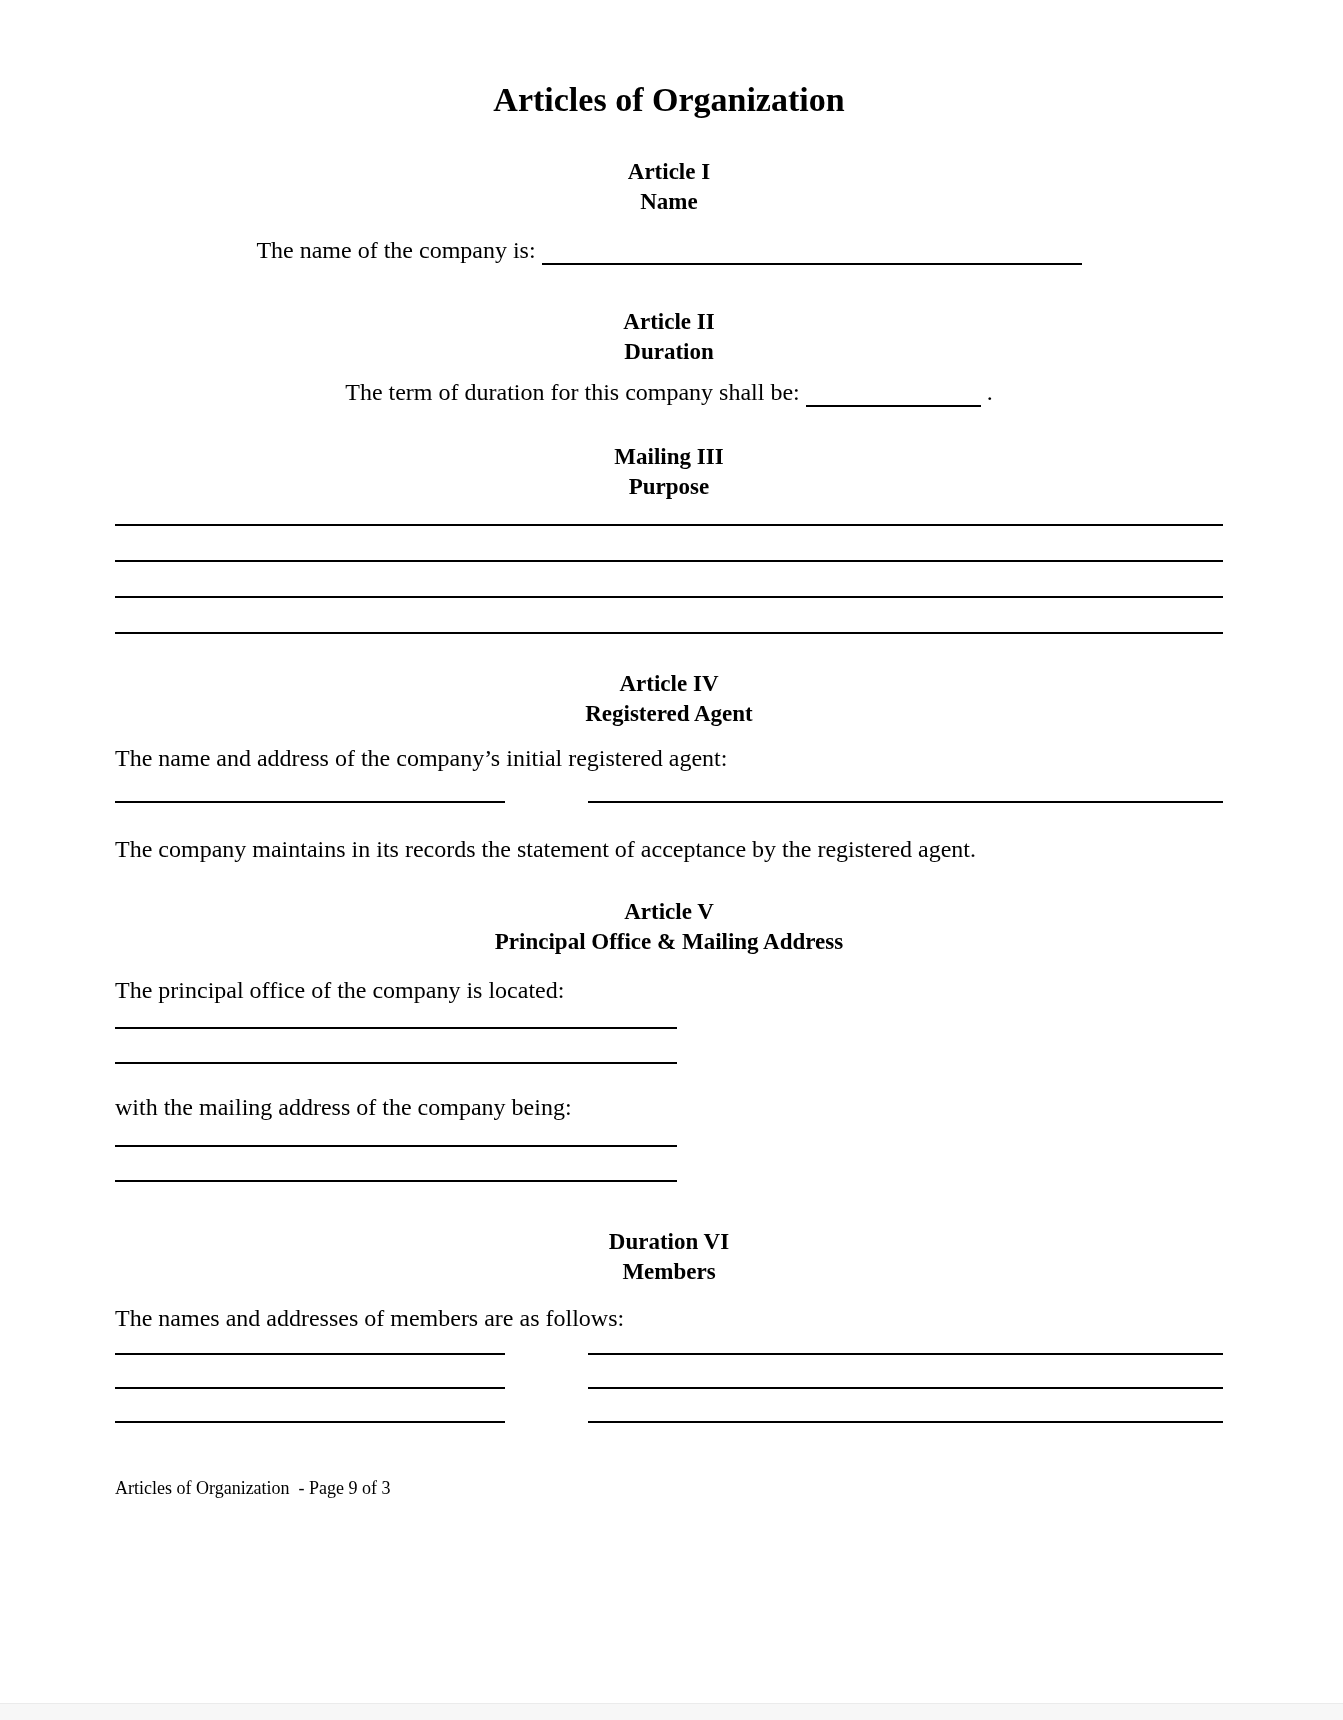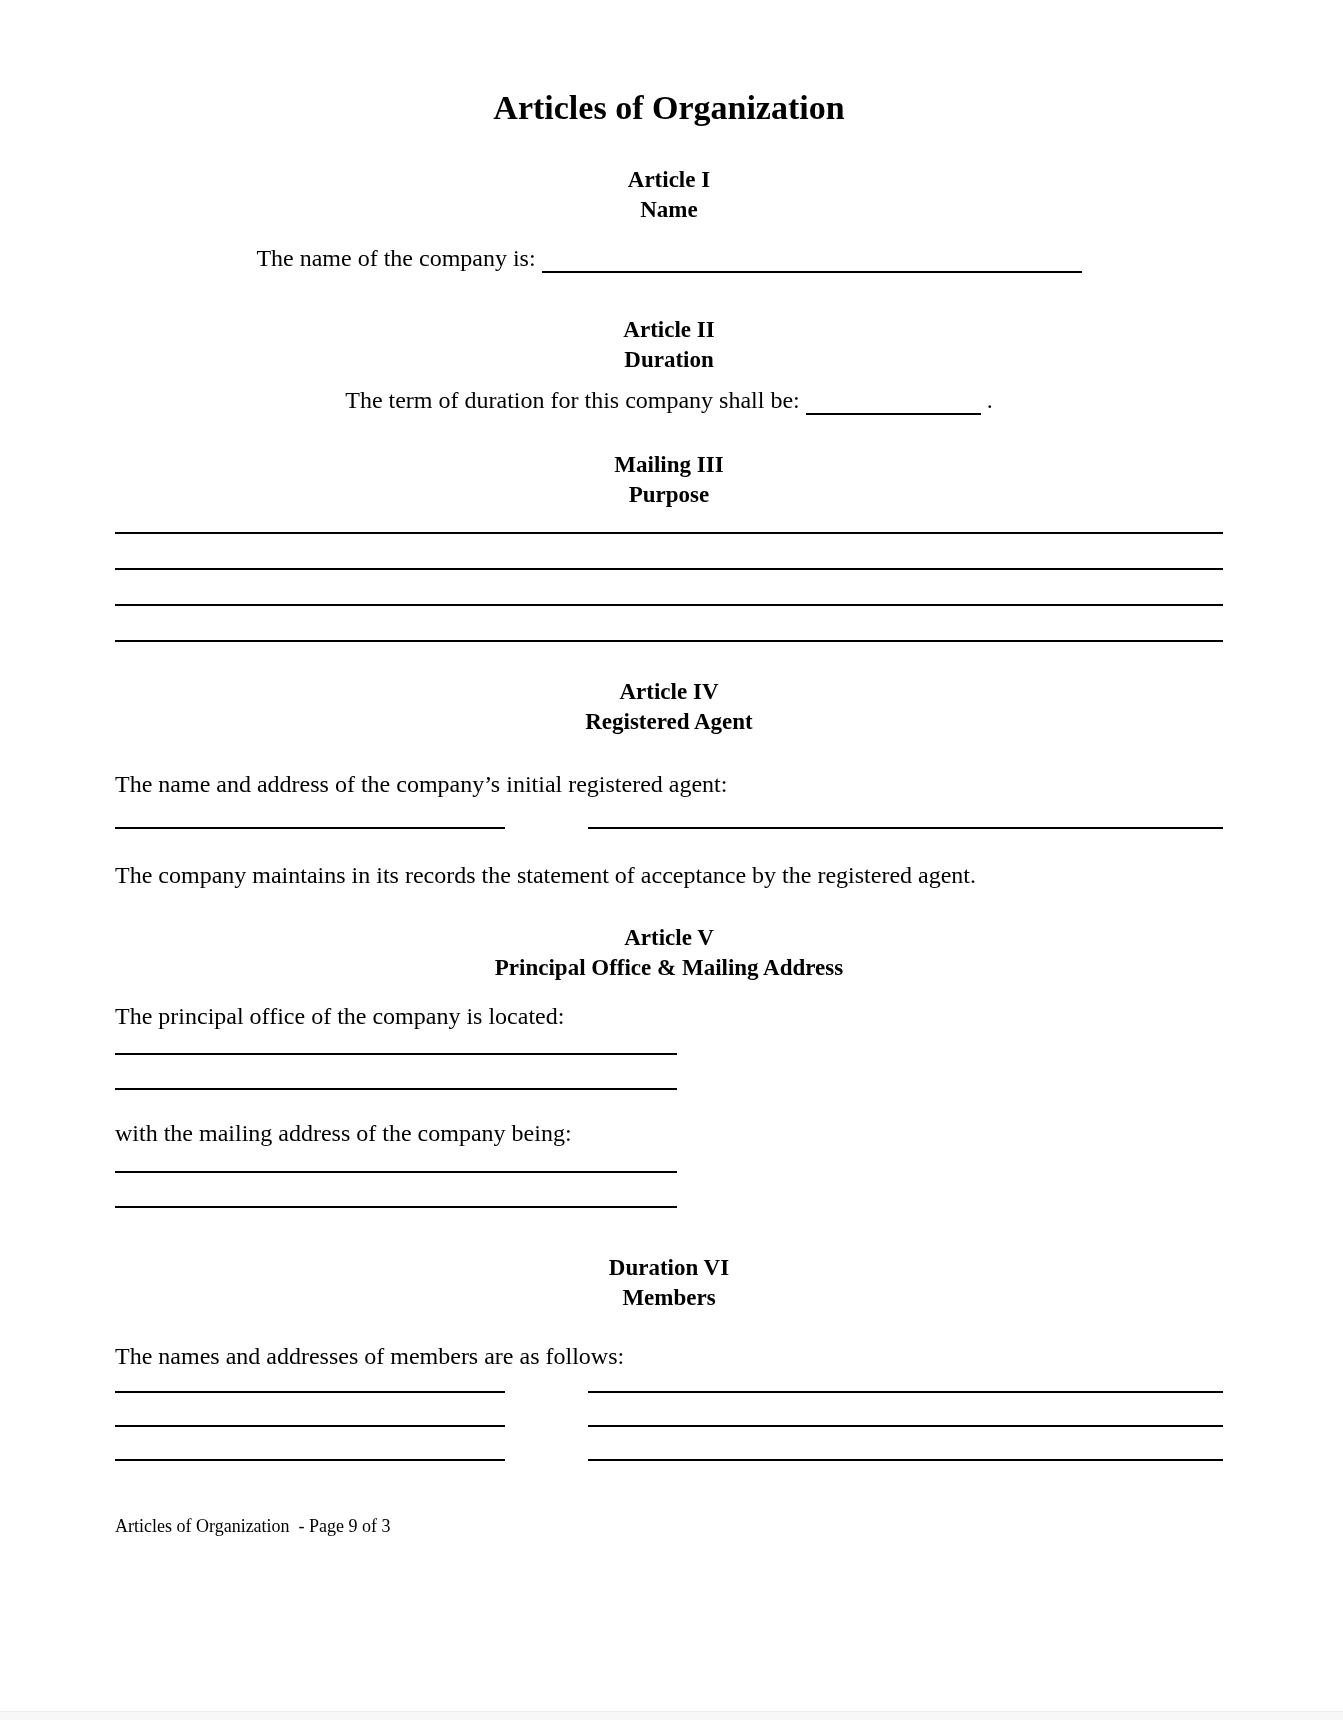--- a/index.html
+++ b/index.html
@@ -8,21 +8,21 @@
     background:#ffffff;
     color:#000;
     font-family:"Liberation Serif","DejaVu Serif",serif;
     position:relative;
     overflow:hidden;
   }
   .page { position:relative; width:100%; height:100%; }
   .content { padding:0 120px 0 115px; } 
 
   .doc-title {
-    margin:16px; padding-top:72px;
+    margin:8px; padding-top:72px;
     font-size:34px; line-height:40px; font-weight:bold;
     text-align:center;
   }
   .hblock {
     text-align:center; font-weight:bold;
     font-size:23px; line-height:30px;
   }
   .mt37{margin-top:37px}
 
   .body-line, .fill-row, .justify-par {
@@ -46,32 +46,32 @@
   .pair-row .right { width:635px; height:0; border-bottom:2px solid #000; }
 
   .nm-name   { margin-top:18px; }
   .nm-art2   { margin-top:42px; }
   .nm-term   { margin-top:10px; }
   .nm-art3   { margin-top:35px; }
   .nm-purp   { margin-top:13px; }
   .nm-r1     { margin-top:22px; }
   .nm-r      { margin-top:34px; }
   .nm-art4   { margin-top:35px; }
-  .nm-agent  { margin-top:32px; }
+  .nm-agent  { margin-top:14px; }
   .nm-agrow  { margin-top:28px; }
   .nm-maint  { margin-top:31px; }
   .nm-art5   { margin-top:33px; }
   .nm-loc    { margin-top:18px; }
   .nm-l1     { margin-top:22px; }
   .nm-l2     { margin-top:33px; }
   .nm-mail   { margin-top:28px; }
   .nm-l3     { margin-top:23px; }
   .nm-l4     { margin-top:33px; }
   .nm-art6   { margin-top:45px; }
-  .nm-memb   { margin-top:28px; }
+  .nm-memb   { margin-top:16px; }
   .nm-p1     { margin-top:20px; }
   .nm-p      { margin-top:32px; }
 
   .footer {
     margin-top:52px;
     font-size:18px; line-height:26px;
     white-space:pre-wrap;
   }
   .page-edge {
     position:absolute; left:0; top:1695px;

